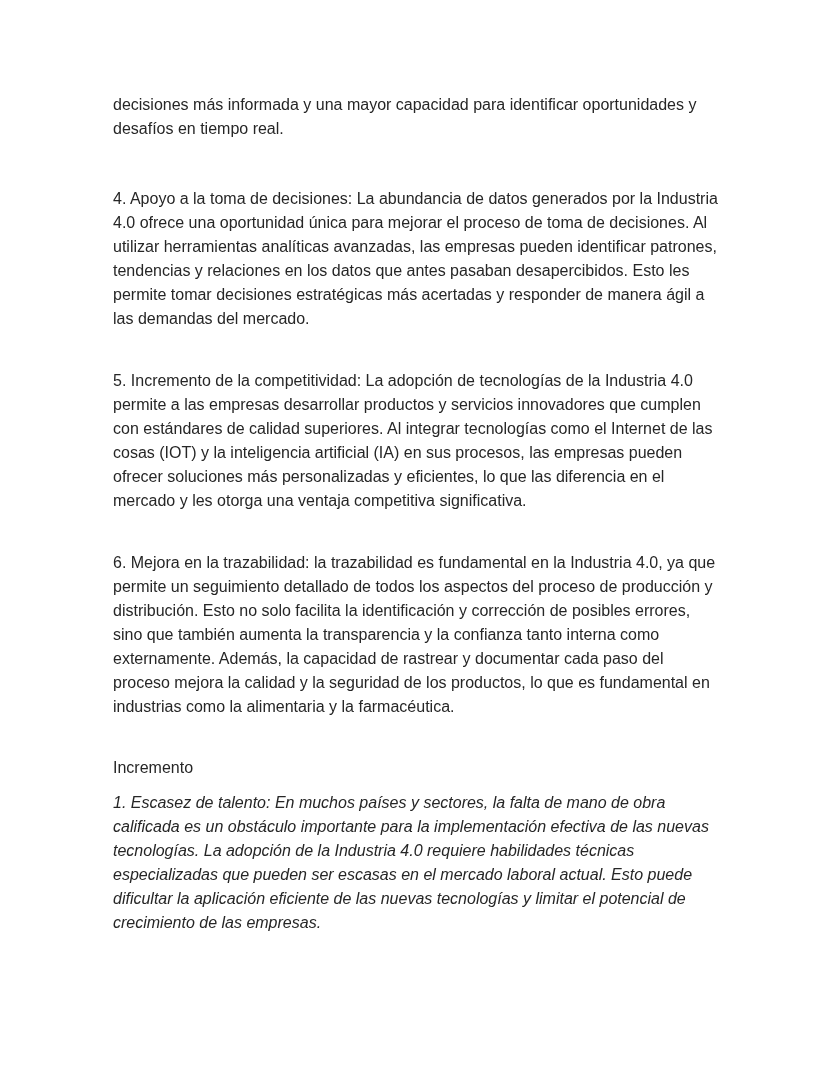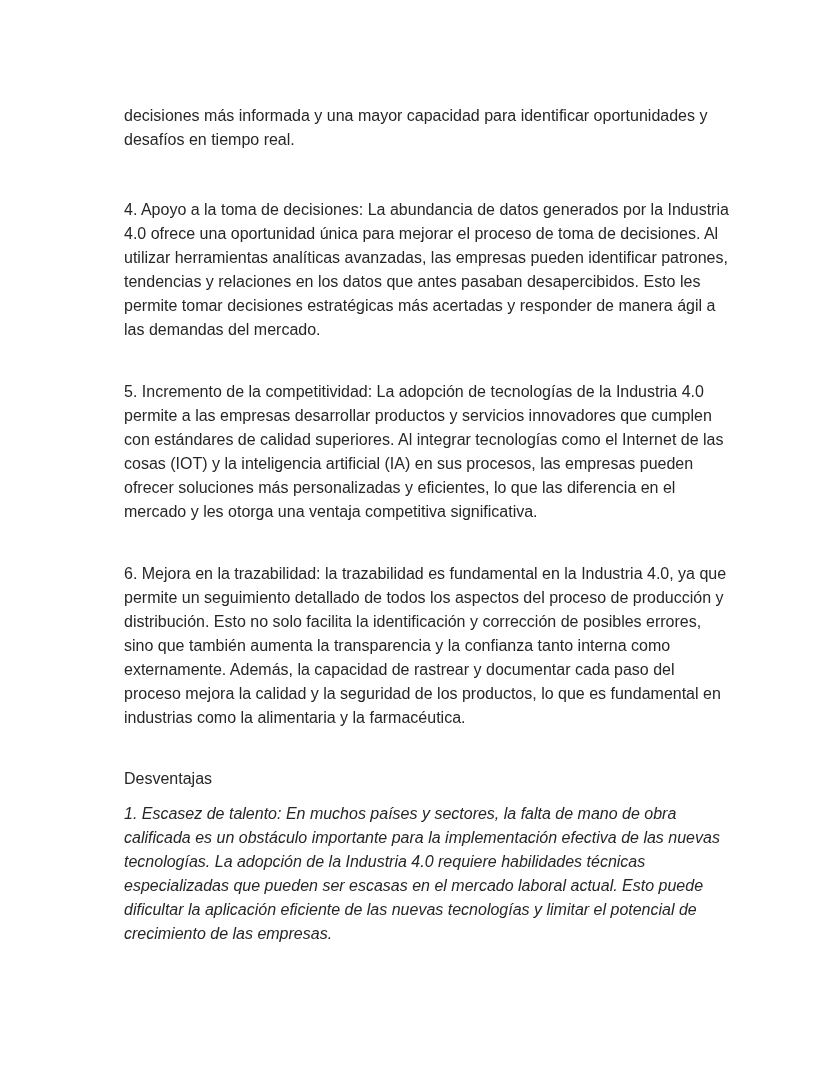--- a/index.html
+++ b/index.html
@@ -20,21 +20,21 @@
     overflow: hidden;
     font-family: "Liberation Sans", "DejaVu Sans", sans-serif;
   }
   .document-content {
     position: absolute;
     left: 113px;
     top: 93px;
     width: 602px;
   }
   .doc-par {
-    margin: 11px;
+    margin: 0;
     font-size: 16px;
     line-height: 24px;
     font-weight: 400;
     color: var(--text-color);
     white-space: pre; 
   }
   .doc-heading {
     font-weight: 400; 
   }
   .mb-46 { margin-bottom: 46px; }
@@ -67,21 +67,21 @@
 mercado y les otorga una ventaja competitiva significativa.</p>
 
     <p class="doc-par mb-37">6. Mejora en la trazabilidad: la trazabilidad es fundamental en la Industria 4.0, ya que
 permite un seguimiento detallado de todos los aspectos del proceso de producción y
 distribución. Esto no solo facilita la identificación y corrección de posibles errores,
 sino que también aumenta la transparencia y la confianza tanto interna como
 externamente. Además, la capacidad de rastrear y documentar cada paso del
 proceso mejora la calidad y la seguridad de los productos, lo que es fundamental en
 industrias como la alimentaria y la farmacéutica.</p>
 
-    <p class="doc-par doc-heading mb-11">Desventajas</p>
+    <p class="doc-par doc-heading mb-11">Incremento</p>
 
     <p class="doc-par mb-0">1. Escasez de talento: En muchos países y sectores, la falta de mano de obra
 calificada es un obstáculo importante para la implementación efectiva de las nuevas
 tecnologías. La adopción de la Industria 4.0 requiere habilidades técnicas
 especializadas que pueden ser escasas en el mercado laboral actual. Esto puede
 dificultar la aplicación eficiente de las nuevas tecnologías y limitar el potencial de
 crecimiento de las empresas.</p>
 
   </div>
 </div>

